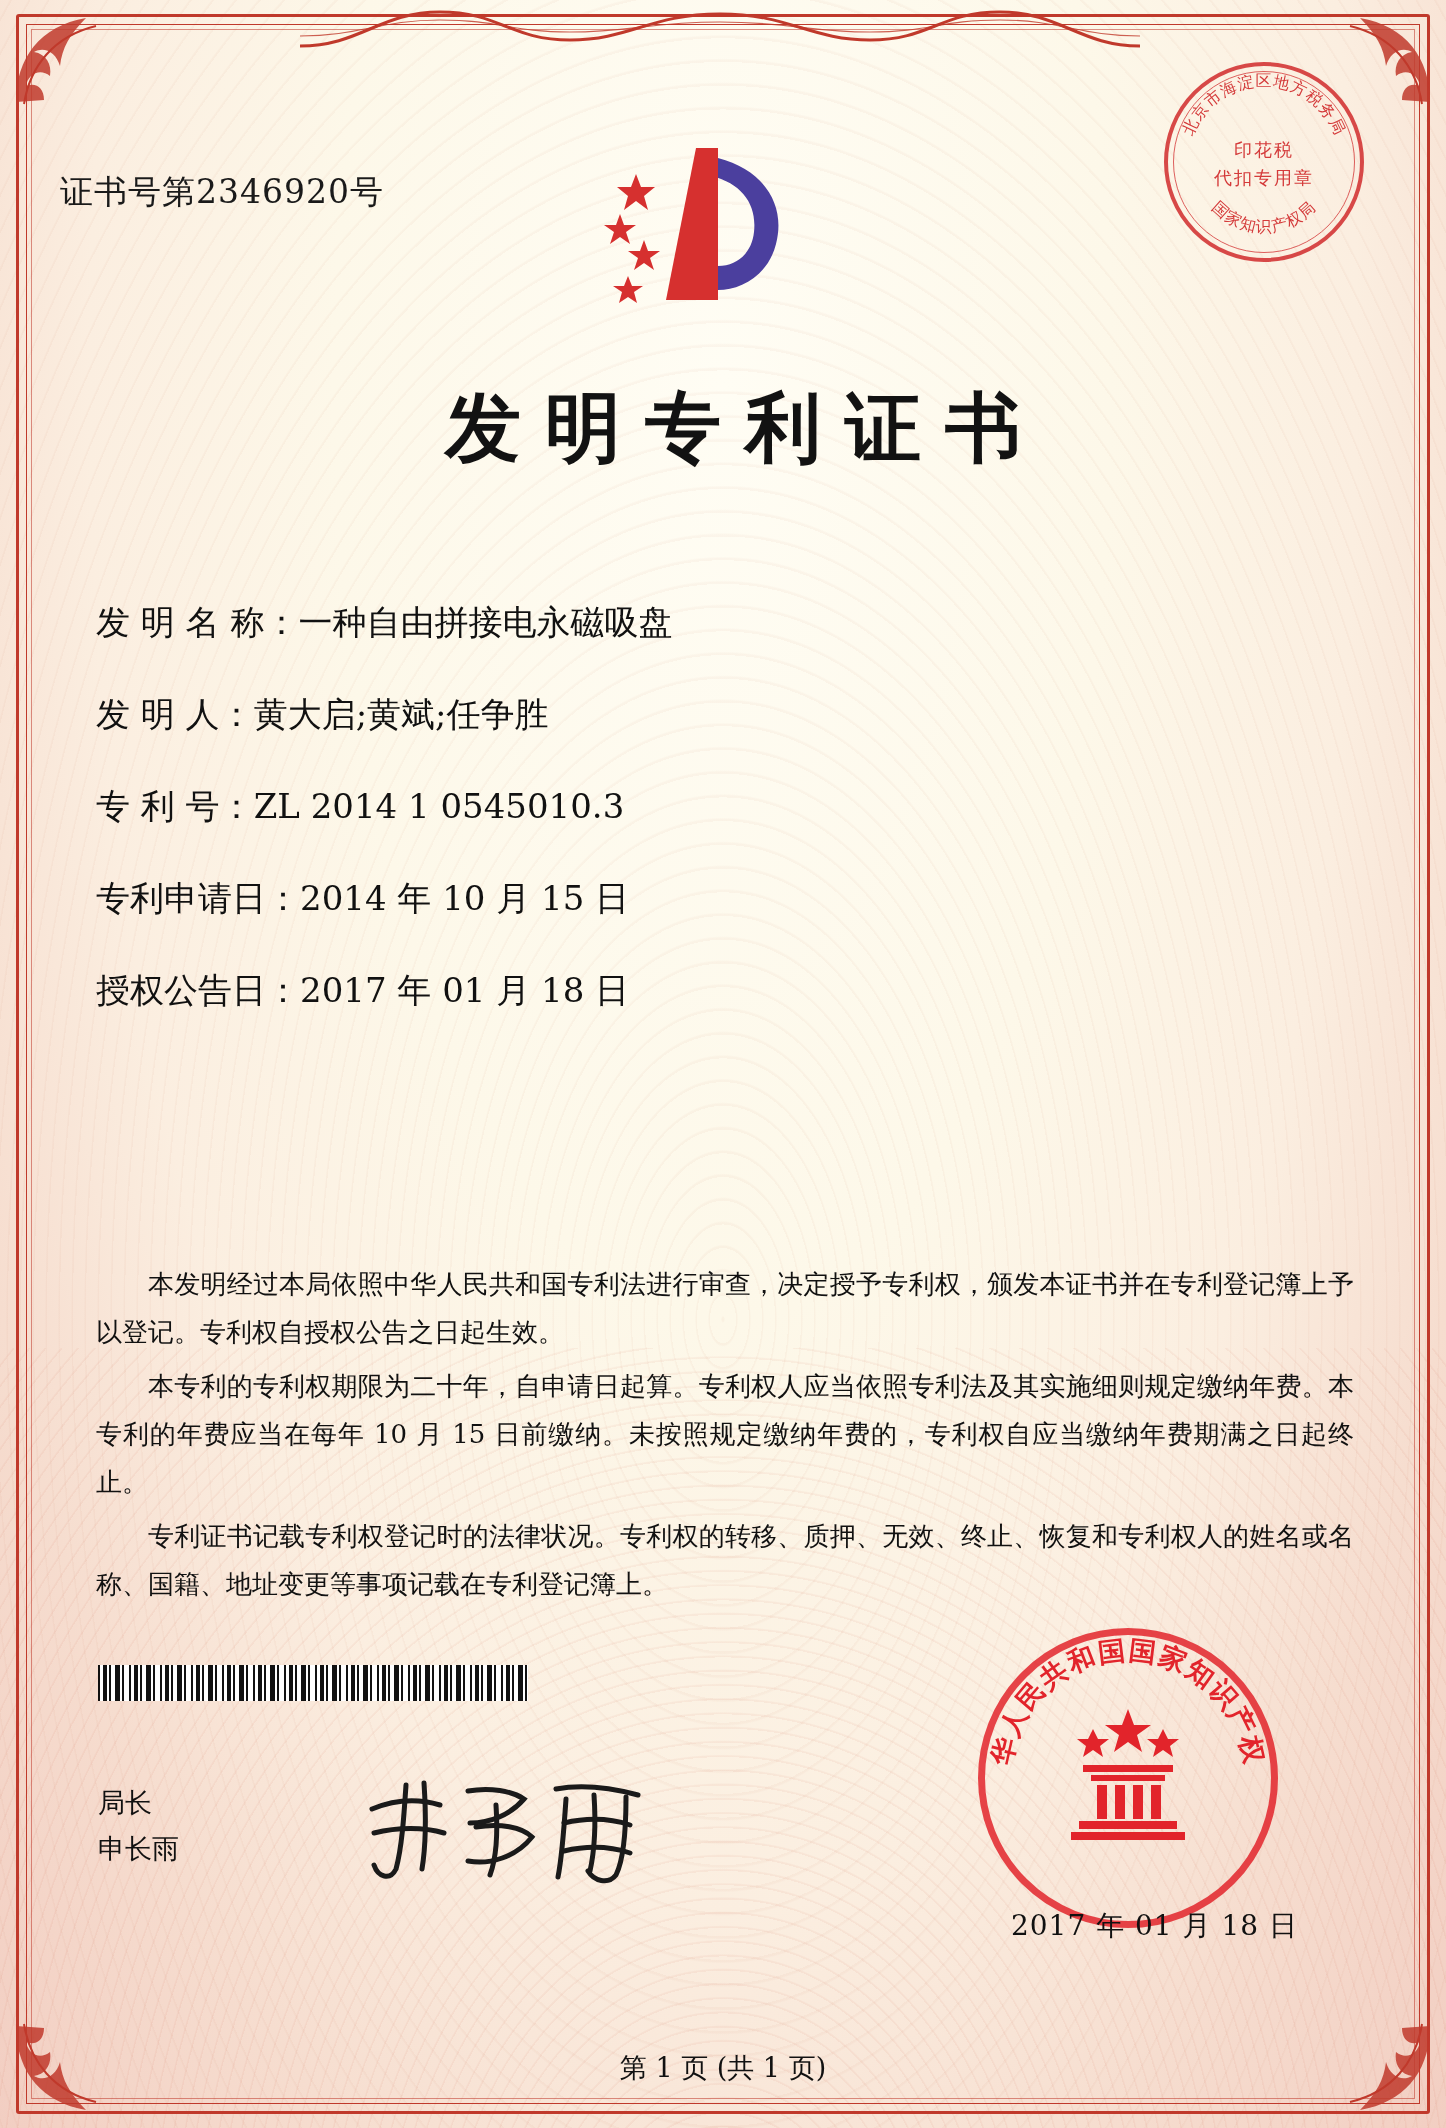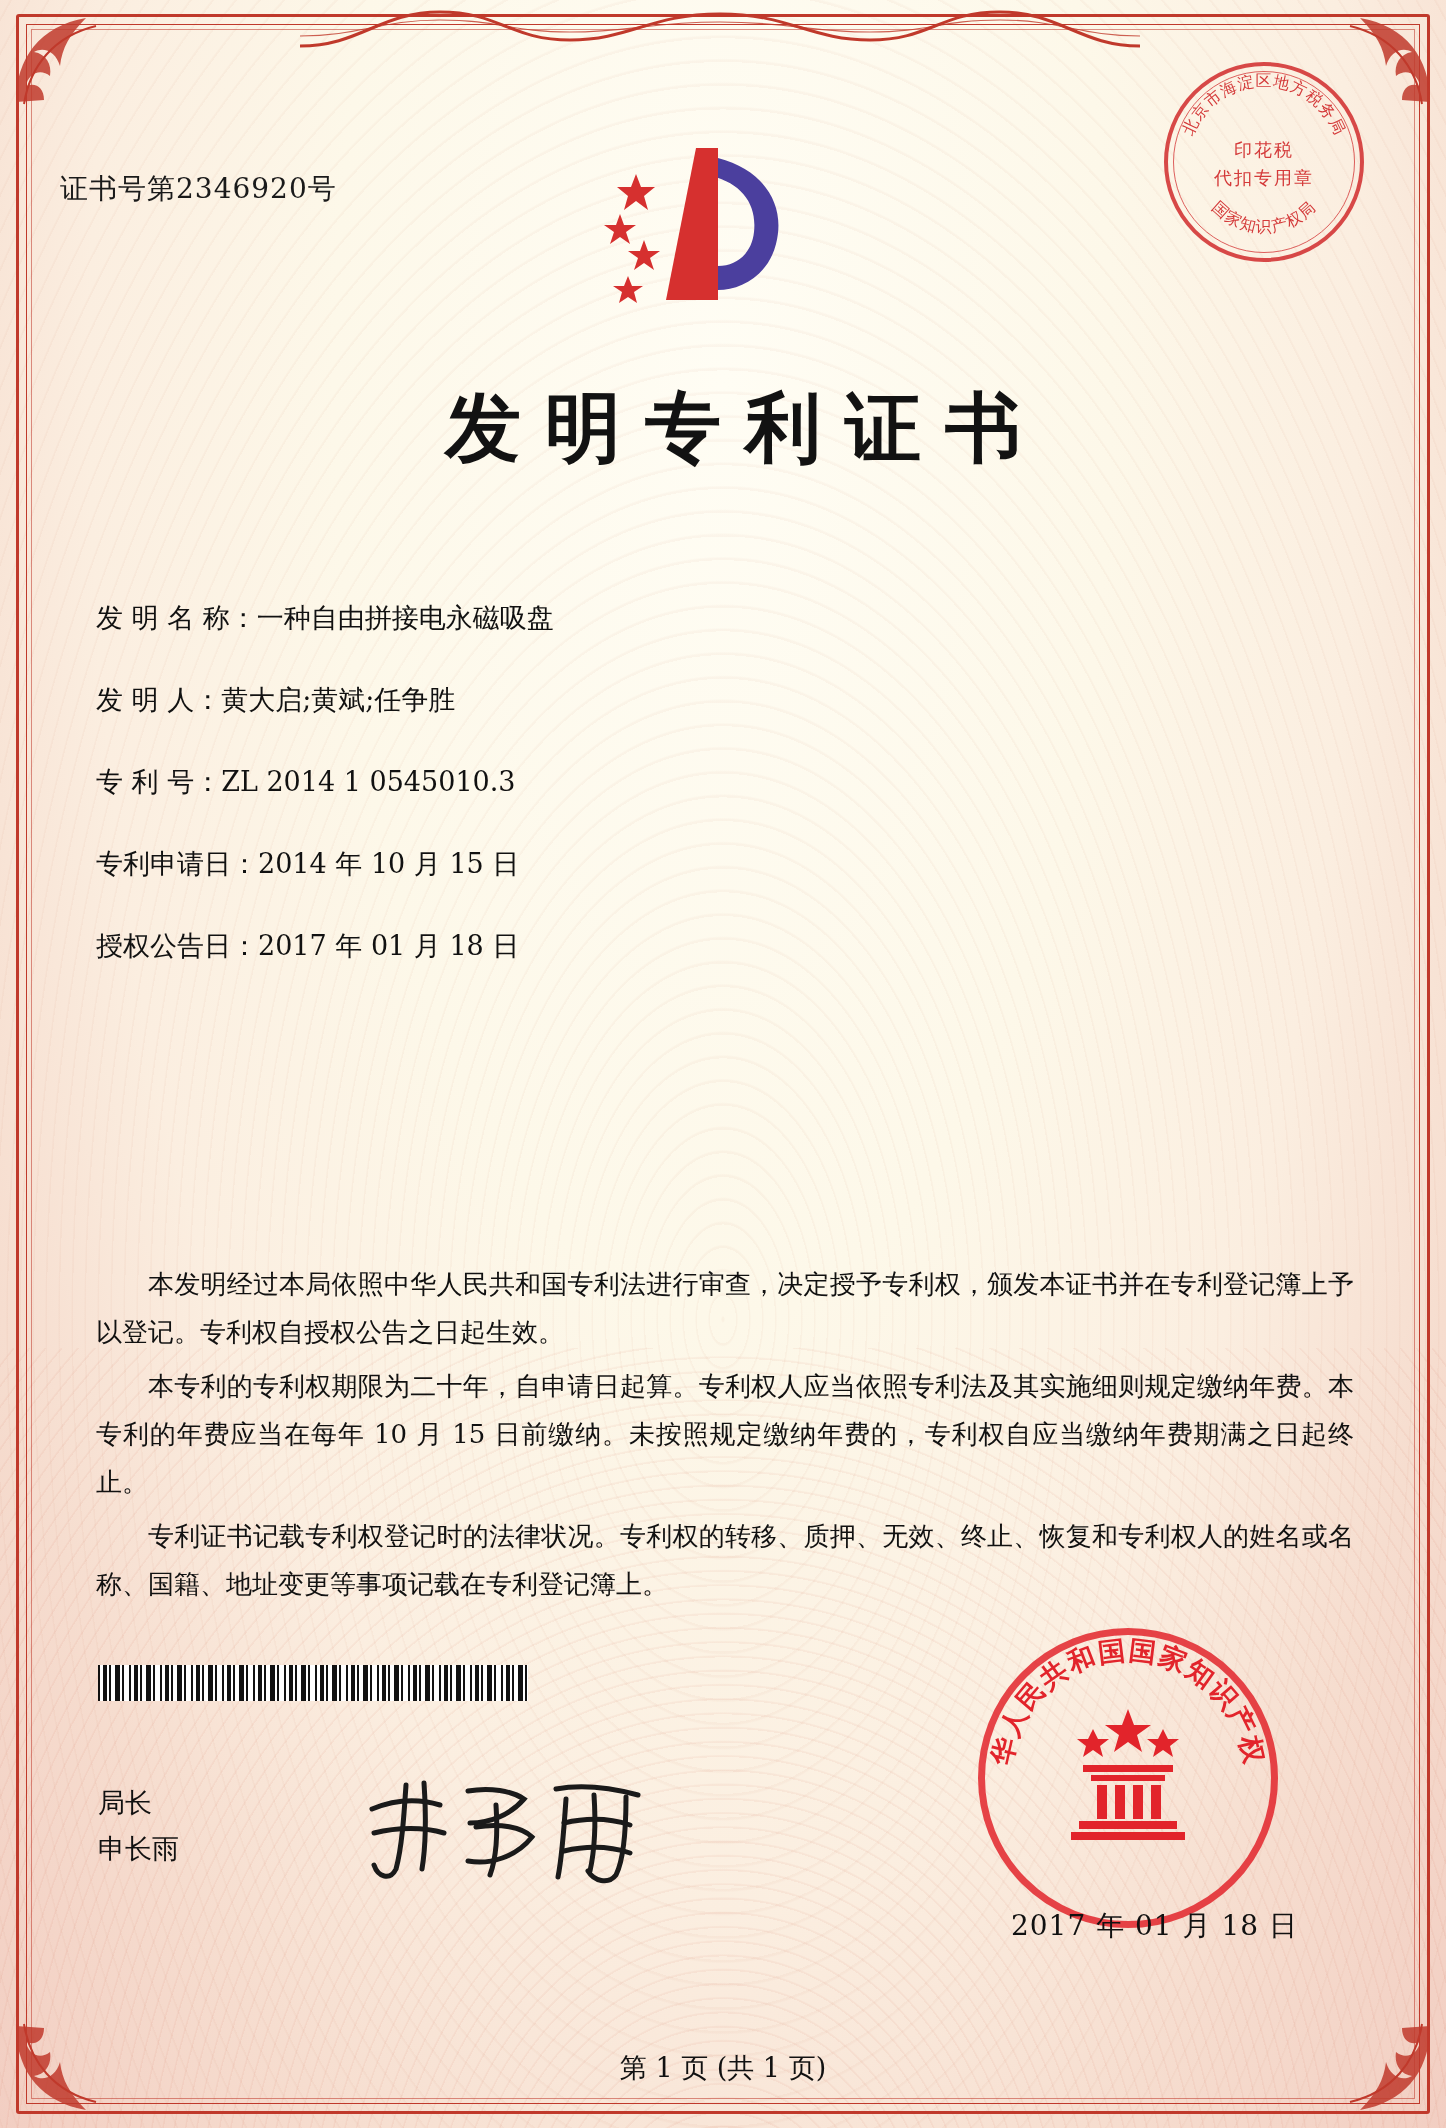--- a/index.html
+++ b/index.html
@@ -71,21 +71,21 @@
     position: absolute;
     left: 300px; right: 300px; top: 6px; height: 44px;
     pointer-events: none;
   }
 
   
   .cert-no {
     position: absolute;
     left: 60px;
     top: 170px;
-    font-size: 28px;
+    font-size: 33px;
     color: #1a1a1a;
     letter-spacing: 1px;
     font-family: "DejaVu Serif", "Liberation Serif", serif;
   }
 
   .logo {
     position: absolute;
     left: 600px;
     top: 140px;
     width: 220px;
@@ -147,21 +147,21 @@
   }
 
   
   .fields {
     position: absolute;
     left: 96px;
     right: 96px;
     top: 600px;
   }
   .field {
-    font-size: 27px;
+    font-size: 34px;
     color: #111;
     margin-bottom: 46px;
     white-space: nowrap;
   }
   .field .label {
     display: inline-block;
     font-family: "DejaVu Serif", "Liberation Serif", serif;
   }
   .field .value {
     font-family: "DejaVu Serif", "Liberation Serif", serif;

